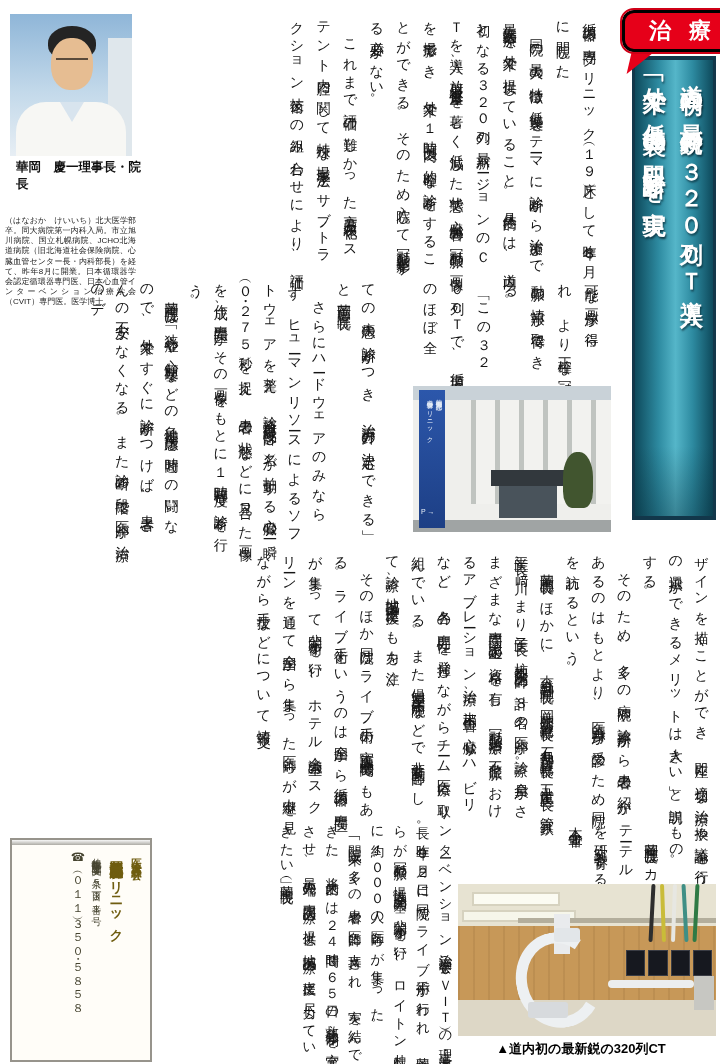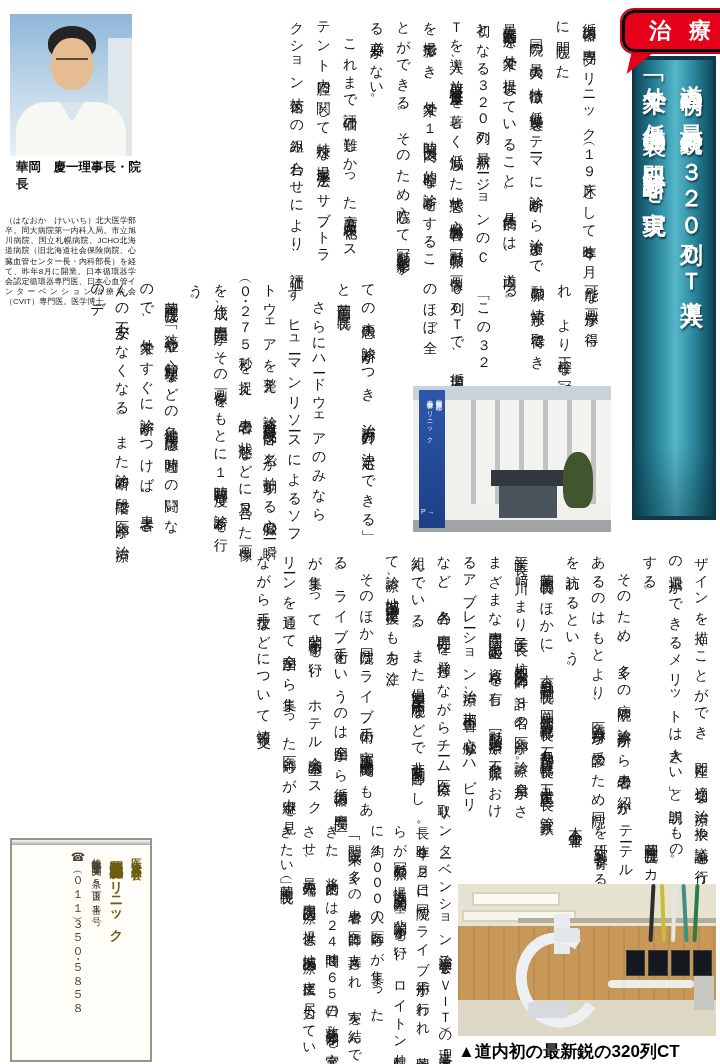--- a/index.html
+++ b/index.html
@@ -89,22 +89,22 @@
   .ct-monitors div{flex:1;background:#16181f;border:1px solid #3a3c44;}
   .ct-cart{position:absolute;left:236px;top:92px;width:20px;height:34px;background:#c7c7c2;}
   .straps{position:absolute;left:192px;top:0;width:62px;height:58px;display:flex;gap:7px;}
   .straps div{width:4px;height:100%;border-radius:2px;}
   .s1{background:#2e2e2e;transform:rotate(3deg);}
   .s2{background:#c9bc38;transform:rotate(-2deg);}
   .s3{background:#e7e7e2;transform:rotate(2deg);}
   .s4{background:#3f8f85;transform:rotate(-3deg);}
   .s5{background:#2f7a45;transform:rotate(3deg);}
 
-  .ct-caption{position:absolute;left:458px;top:1040px;width:256px;text-align:left;padding-right:10px;
-     font-family:"Liberation Sans","DejaVu Sans",sans-serif;font-weight:bold;font-size:17px;color:#000;box-sizing:border-box;}
+  .ct-caption{position:absolute;left:458px;top:1040px;width:256px;text-align:center;padding-right:10px;
+     font-family:"Liberation Sans","DejaVu Sans",sans-serif;font-weight:bold;font-size:13px;color:#000;box-sizing:border-box;}
 
   
   .contact{position:absolute;left:10px;top:838px;width:142px;height:224px;border:2px solid #97948c;
      box-sizing:border-box;background:#fffdf8;}
   .contact-bevel{position:absolute;left:0;top:0;right:0;height:5px;
      background:linear-gradient(180deg,#f7f7f7,#adaba4);}
   .contact-in{position:absolute;left:6px;top:10px;right:6px;bottom:6px;
      writing-mode:vertical-rl;-webkit-writing-mode:vertical-rl;text-orientation:mixed;
      font-family:"Liberation Sans","DejaVu Sans",sans-serif;}
   .c-org{font-size:10.5px;font-weight:bold;color:#6f5d10;letter-spacing:2px;margin-left:5px;}

